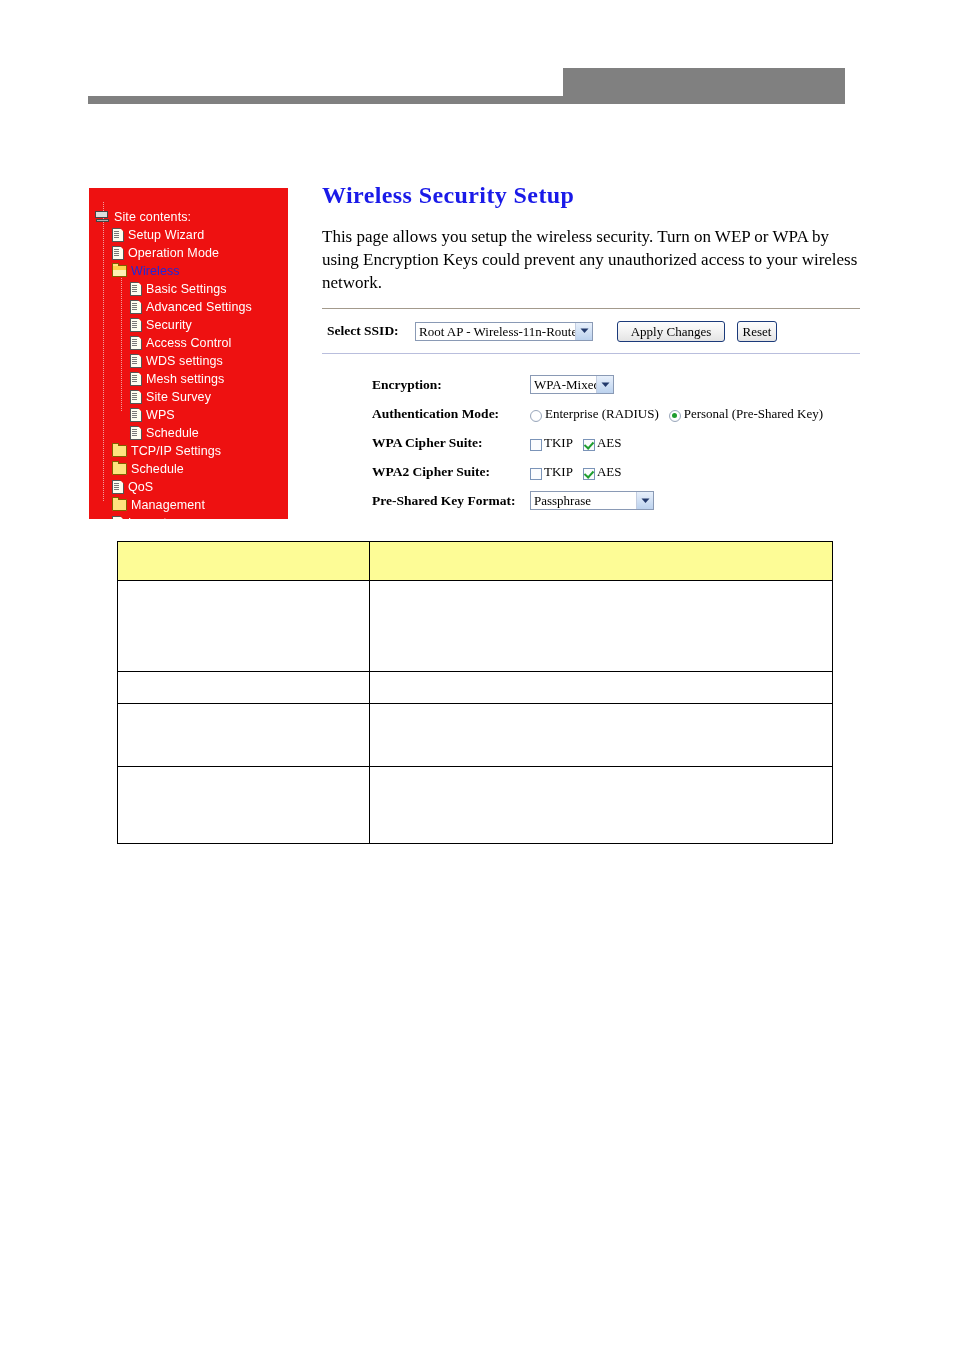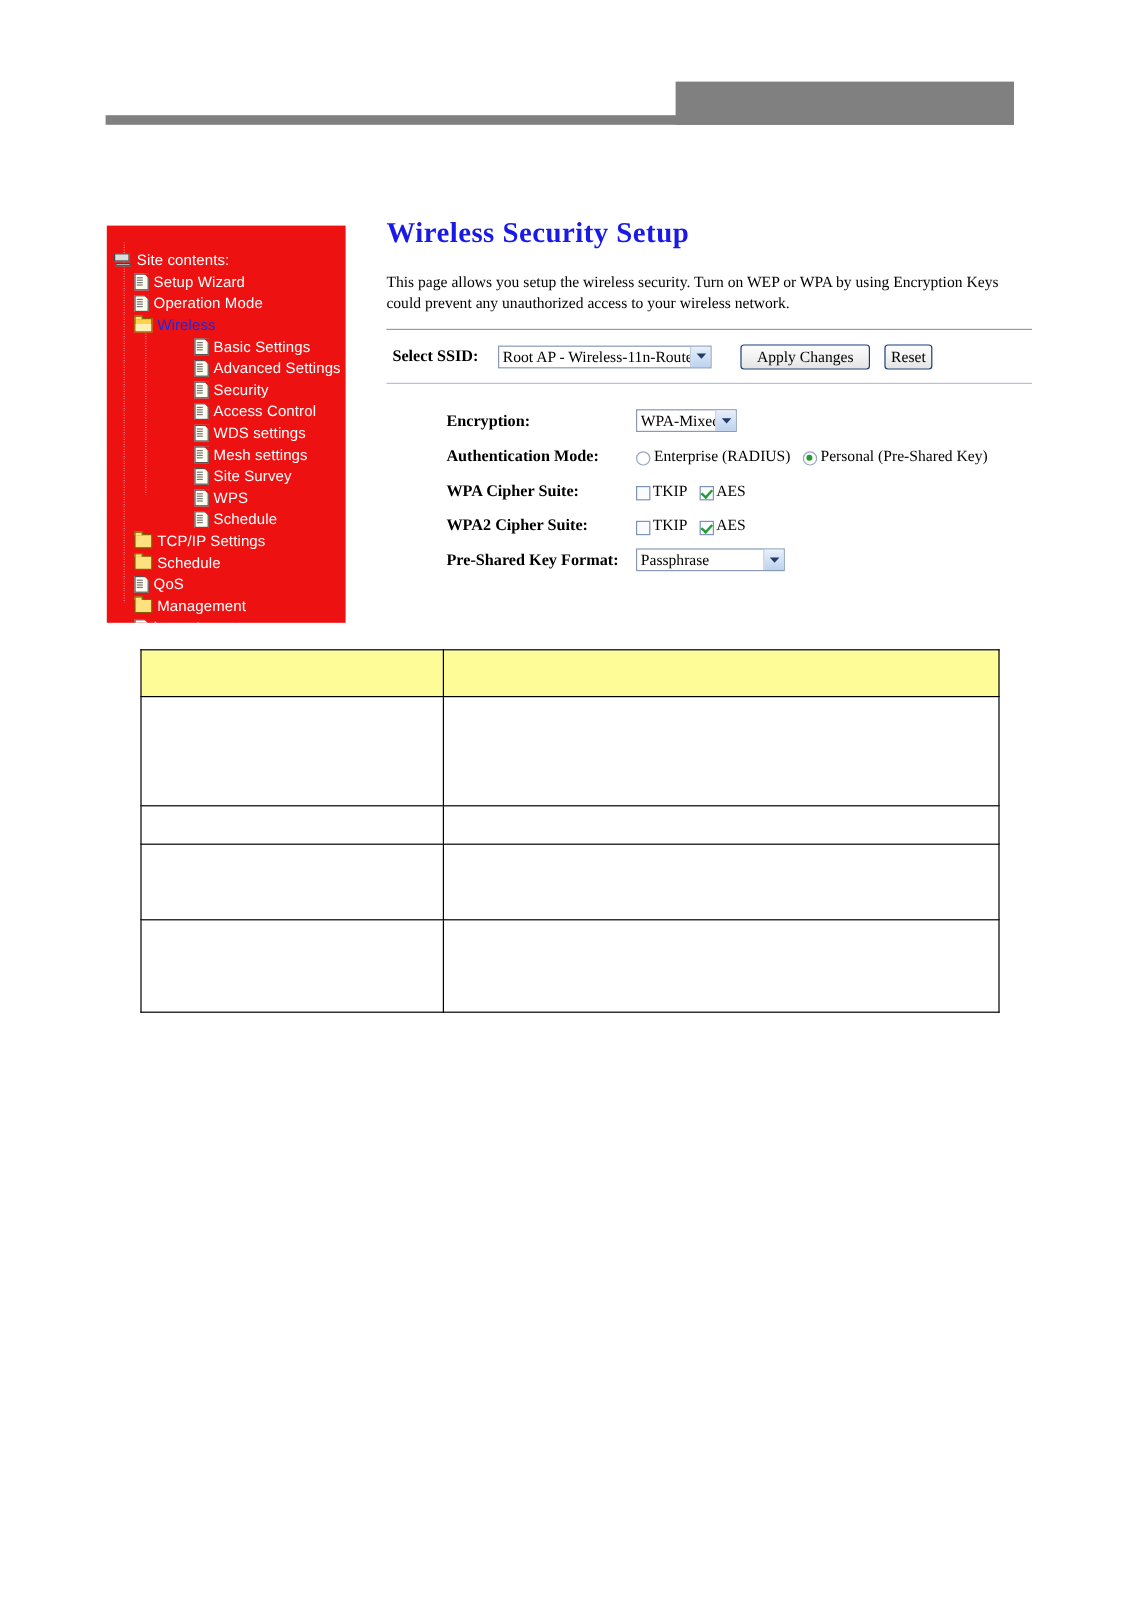--- a/index.html
+++ b/index.html
@@ -69,21 +69,21 @@
     color: #ffffff;
     display: block;
   }
   .tree-node .node-label {
     display: inline-block;
     vertical-align: middle;
     letter-spacing: 0.1px;
   }
   .tree-node.level0 { padding-left: 6px; margin-top: 19px; }
   .tree-node.level1 { padding-left: 23px; }
-  .tree-node.level2 { padding-left: 41px; margin-left: 32px; }
+  .tree-node.level2 { padding-left: 41px; }
 
   
   .guide {
     position: absolute;
     background-image: linear-gradient(to bottom, #f09c9c 1px, transparent 1px);
     background-size: 2px 2px;
     width: 1px;
   }
   #guide-main  { left: 14px; top: 14px; height: 300px; }
   #guide-sub   { left: 32px; top: 78px; height: 146px; }
@@ -189,21 +189,21 @@
   #page-title {
     font-family: "Liberation Serif", serif;
     font-size: 24px;
     font-weight: bold;
     color: #1a1ae8;
     letter-spacing: 0.4px;
     margin: 0 0 18px 0;
     line-height: 1.1;
   }
   #page-description {
-    font-size: 13px;
+    font-size: 17px;
     color: #000;
     line-height: 1.35;
     width: 540px;
     margin: 0;
   }
   .hr-tan {
     width: 538px;
     height: 1px;
     background: #a39a8c;
     margin: 13px 0 0 0;

